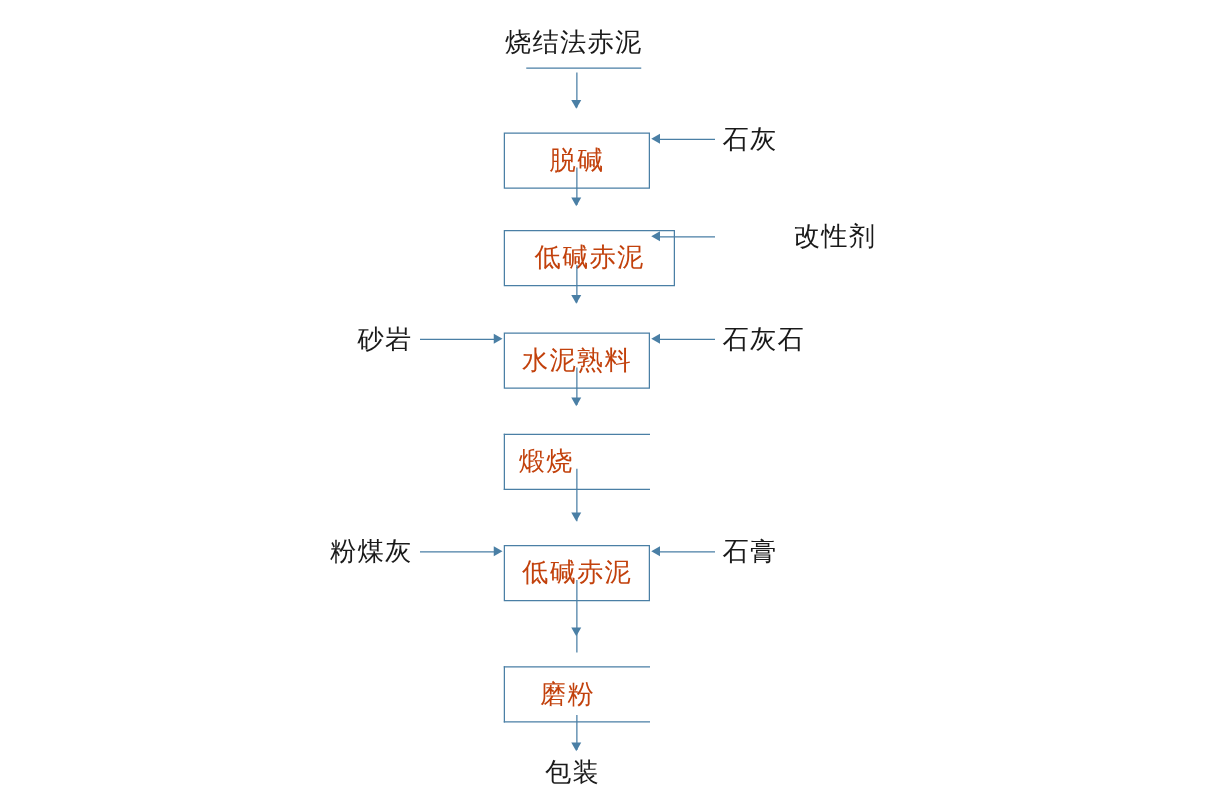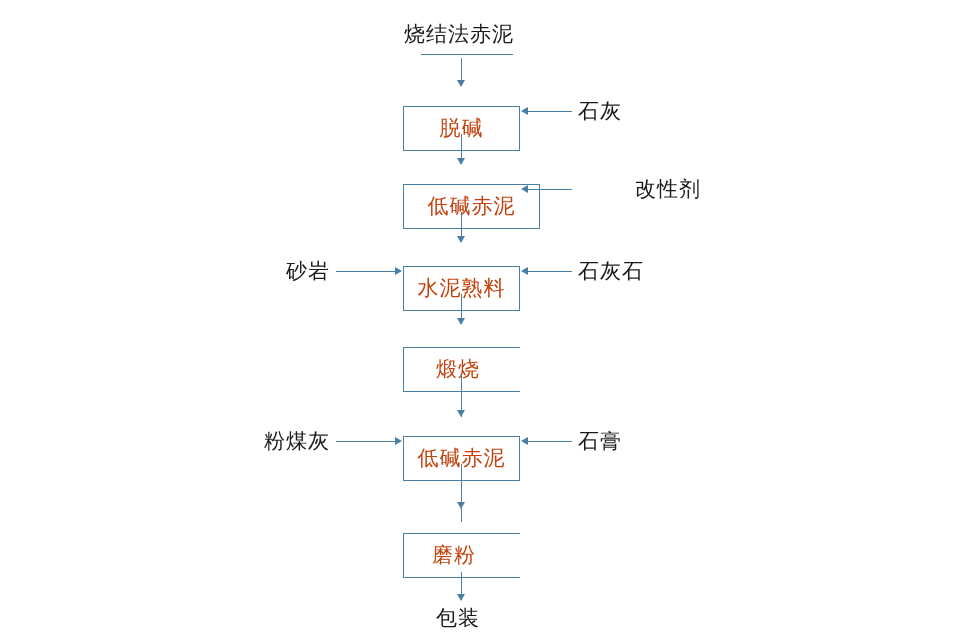--- a/index.html
+++ b/index.html
@@ -119,21 +119,21 @@
   <div class="h-line" style="left:336px; top:271px; width:60px;"></div>
   <div class="arrow-right" style="left:395px; top:267px;"></div>
 
   <div class="h-line" style="left:528px; top:271px; width:44px;"></div>
   <div class="arrow-left" style="left:521px; top:267px;"></div>
   <div class="label-plain" style="left:578px; top:261px;">石灰石</div>
 
   <div class="v-line" style="left:461px; top:294px; height:30px;"></div>
   <div class="arrow-down" style="left:457px; top:318px;"></div>
 
-  <div class="node open-right" style="left:403px; top:330px; width:117px; height:45px; justify-content:flex-start; padding-left:32px;">煅烧</div>
+  <div class="node open-right" style="left:403px; top:330px; width:117px; height:45px; justify-content:flex-start; padding-left:11px;">煅烧</div>
 
   <div class="v-line" style="left:461px; top:375px; height:42px;"></div>
   <div class="arrow-down" style="left:457px; top:410px;"></div>
 
   <div class="node" style="left:403px; top:419px; width:117px; height:45px;">低碱赤泥</div>
 
   <div class="label-plain" style="left:264px; top:431px;font-family:Liberation Serif, serif;">粉煤灰</div>
   <div class="h-line" style="left:336px; top:441px; width:60px;"></div>
   <div class="arrow-right" style="left:395px; top:437px;"></div>
 

